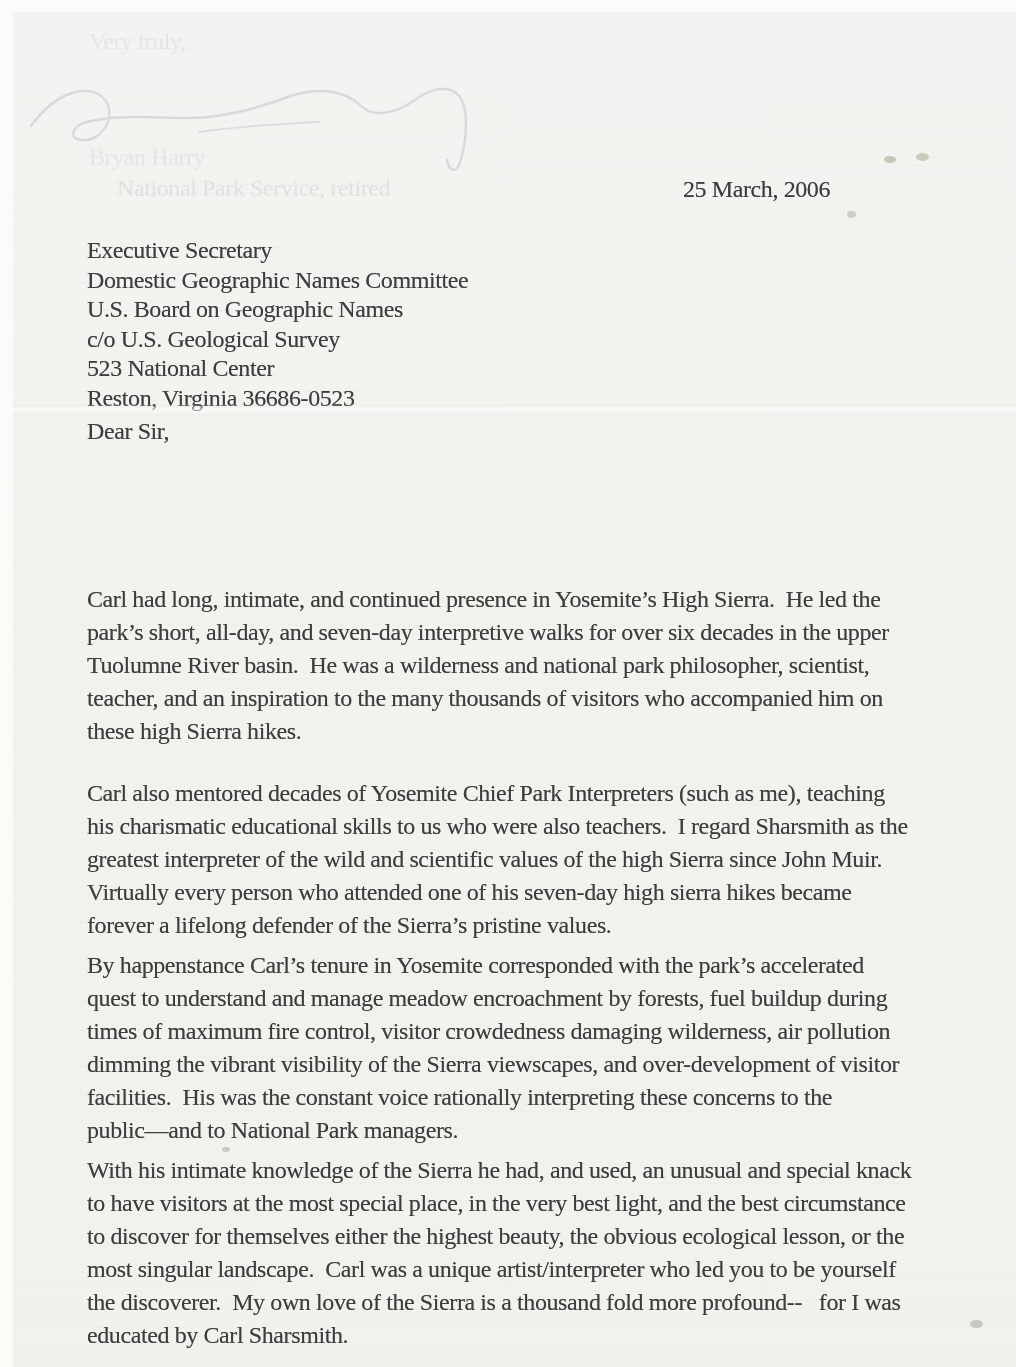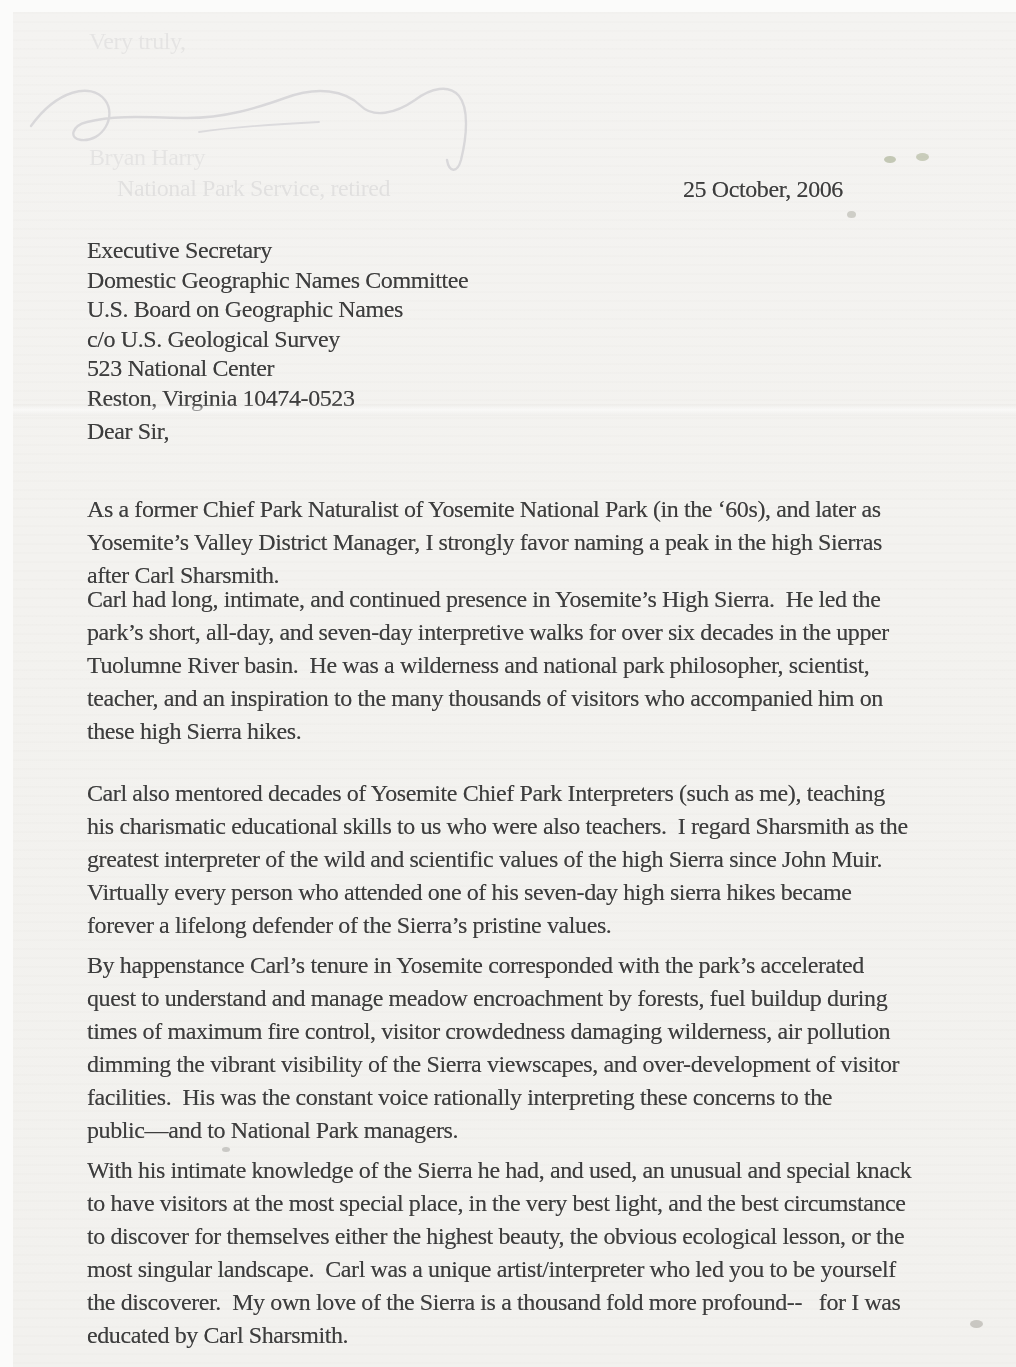--- a/index.html
+++ b/index.html
@@ -74,36 +74,33 @@
     <path d="M 12 78 C 38 42 72 34 86 52 C 98 68 84 94 62 92 C 50 91 52 78 68 74
              C 100 66 136 70 168 70 C 206 70 238 60 266 50
              C 298 38 326 42 342 58 C 354 70 376 66 396 52
              C 412 40 430 36 440 48 C 450 60 448 88 442 112 C 438 126 430 124 428 112" fill="none" stroke="#c4c3c9" stroke-width="2.4" stroke-linecap="round"></path>
     <path d="M 180 84 C 220 78 260 76 300 74" fill="none" stroke="#c9c8ce" stroke-width="1.8" stroke-linecap="round"></path>
   </svg>
   <div class="txt ghost ghost-name">Bryan Harry</div>
   <div class="txt ghost ghost-title">National Park Service, retired</div>
 
 
-  <div class="txt date-line">25 October, 2006</div>
+  <div class="txt date-line">25 March, 2006</div>
 
   <div class="txt recipient">Executive Secretary
 Domestic Geographic Names Committee
 U.S. Board on Geographic Names
 c/o U.S. Geological Survey
 523 National Center
-Reston, Virginia 10474-0523</div>
+Reston, Virginia 36686-0523</div>
 
   <div class="fold"></div>
 
   <div class="txt salutation">Dear Sir,</div>
 
-  <div class="txt para p1">As a former Chief Park Naturalist of Yosemite National Park (in the ‘60s), and later as
-Yosemite’s Valley District Manager, I strongly favor naming a peak in the high Sierras
-after Carl Sharsmith.</div>
   <div class="txt para p2">Carl had long, intimate, and continued presence in Yosemite’s High Sierra.  He led the
 park’s short, all-day, and seven-day interpretive walks for over six decades in the upper
 Tuolumne River basin.  He was a wilderness and national park philosopher, scientist,
 teacher, and an inspiration to the many thousands of visitors who accompanied him on
 these high Sierra hikes.</div>
   <div class="txt para p3">Carl also mentored decades of Yosemite Chief Park Interpreters (such as me), teaching
 his charismatic educational skills to us who were also teachers.  I regard Sharsmith as the
 greatest interpreter of the wild and scientific values of the high Sierra since John Muir.
 Virtually every person who attended one of his seven-day high sierra hikes became
 forever a lifelong defender of the Sierra’s pristine values.</div>

